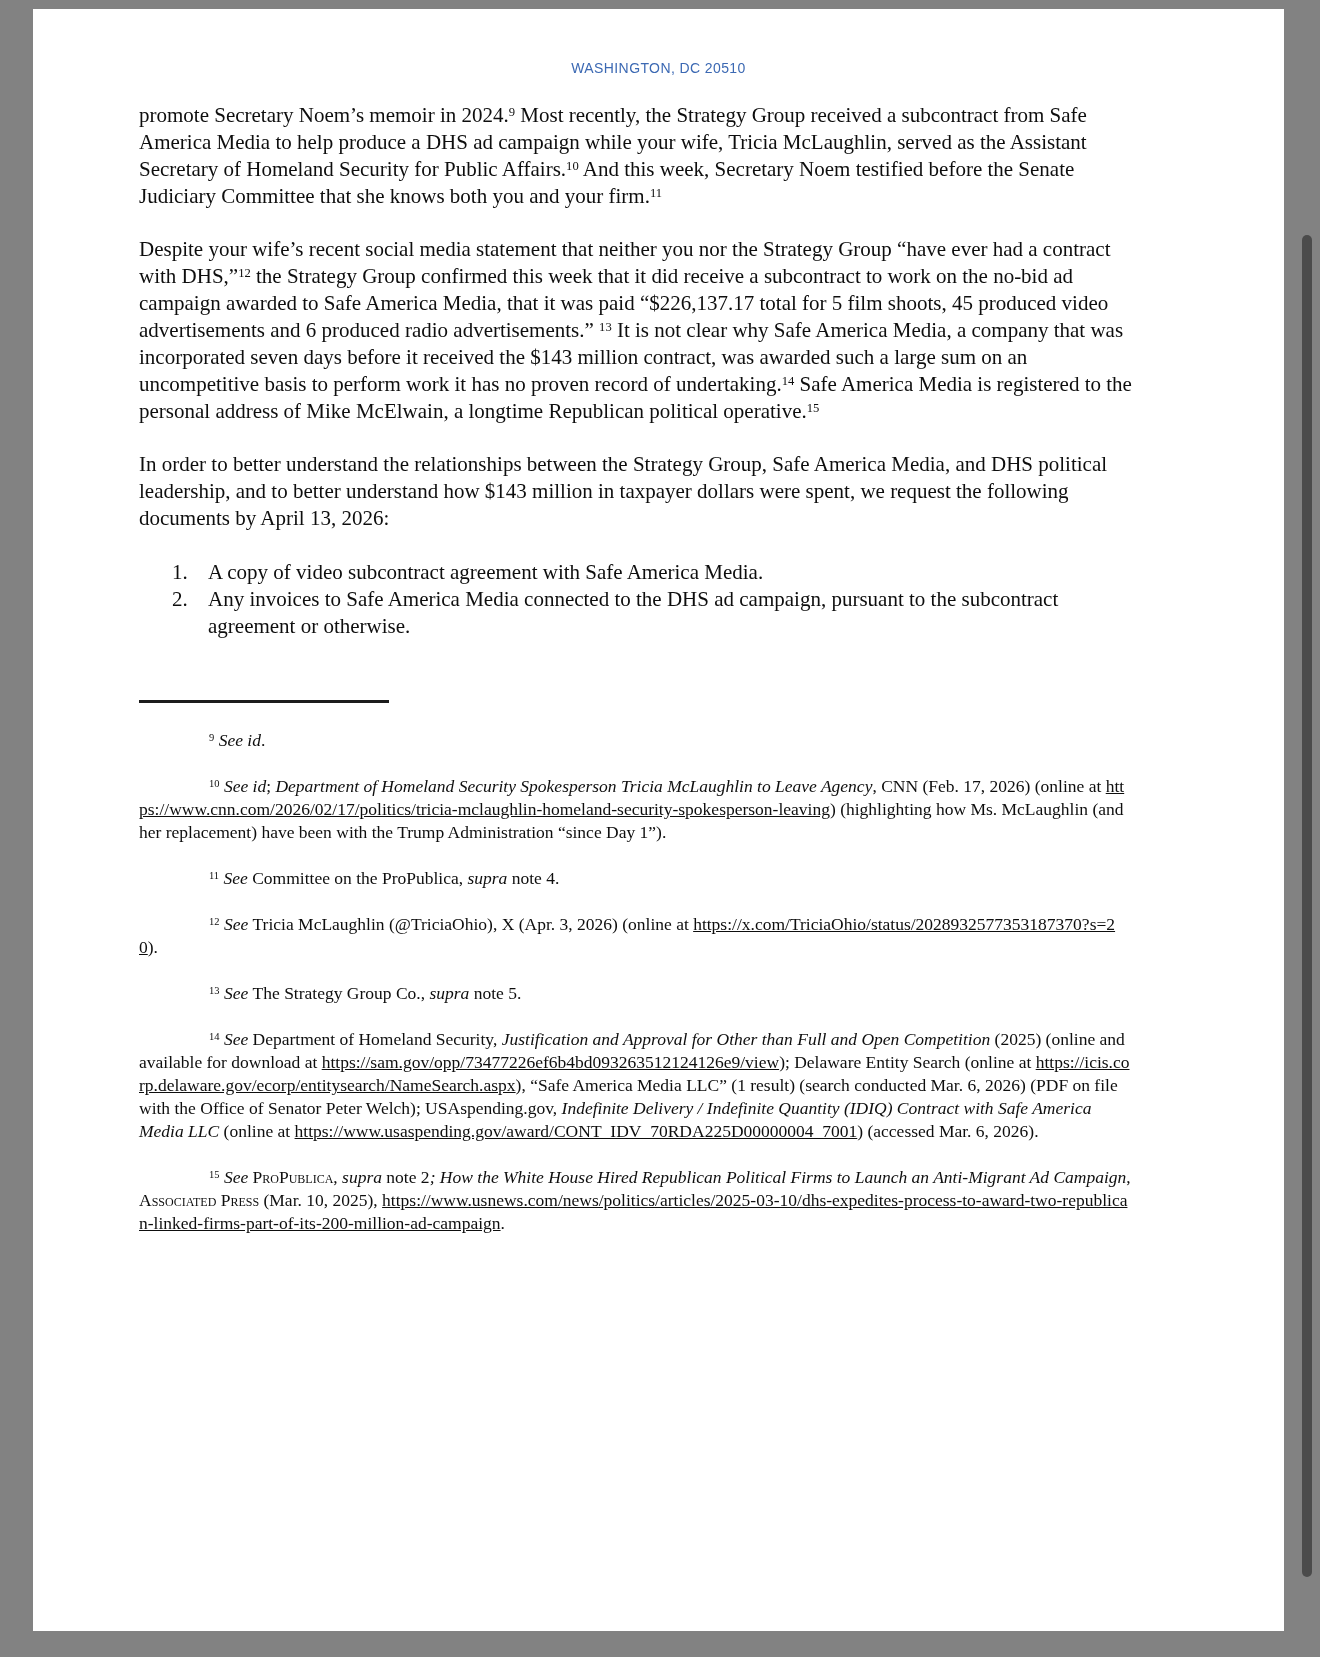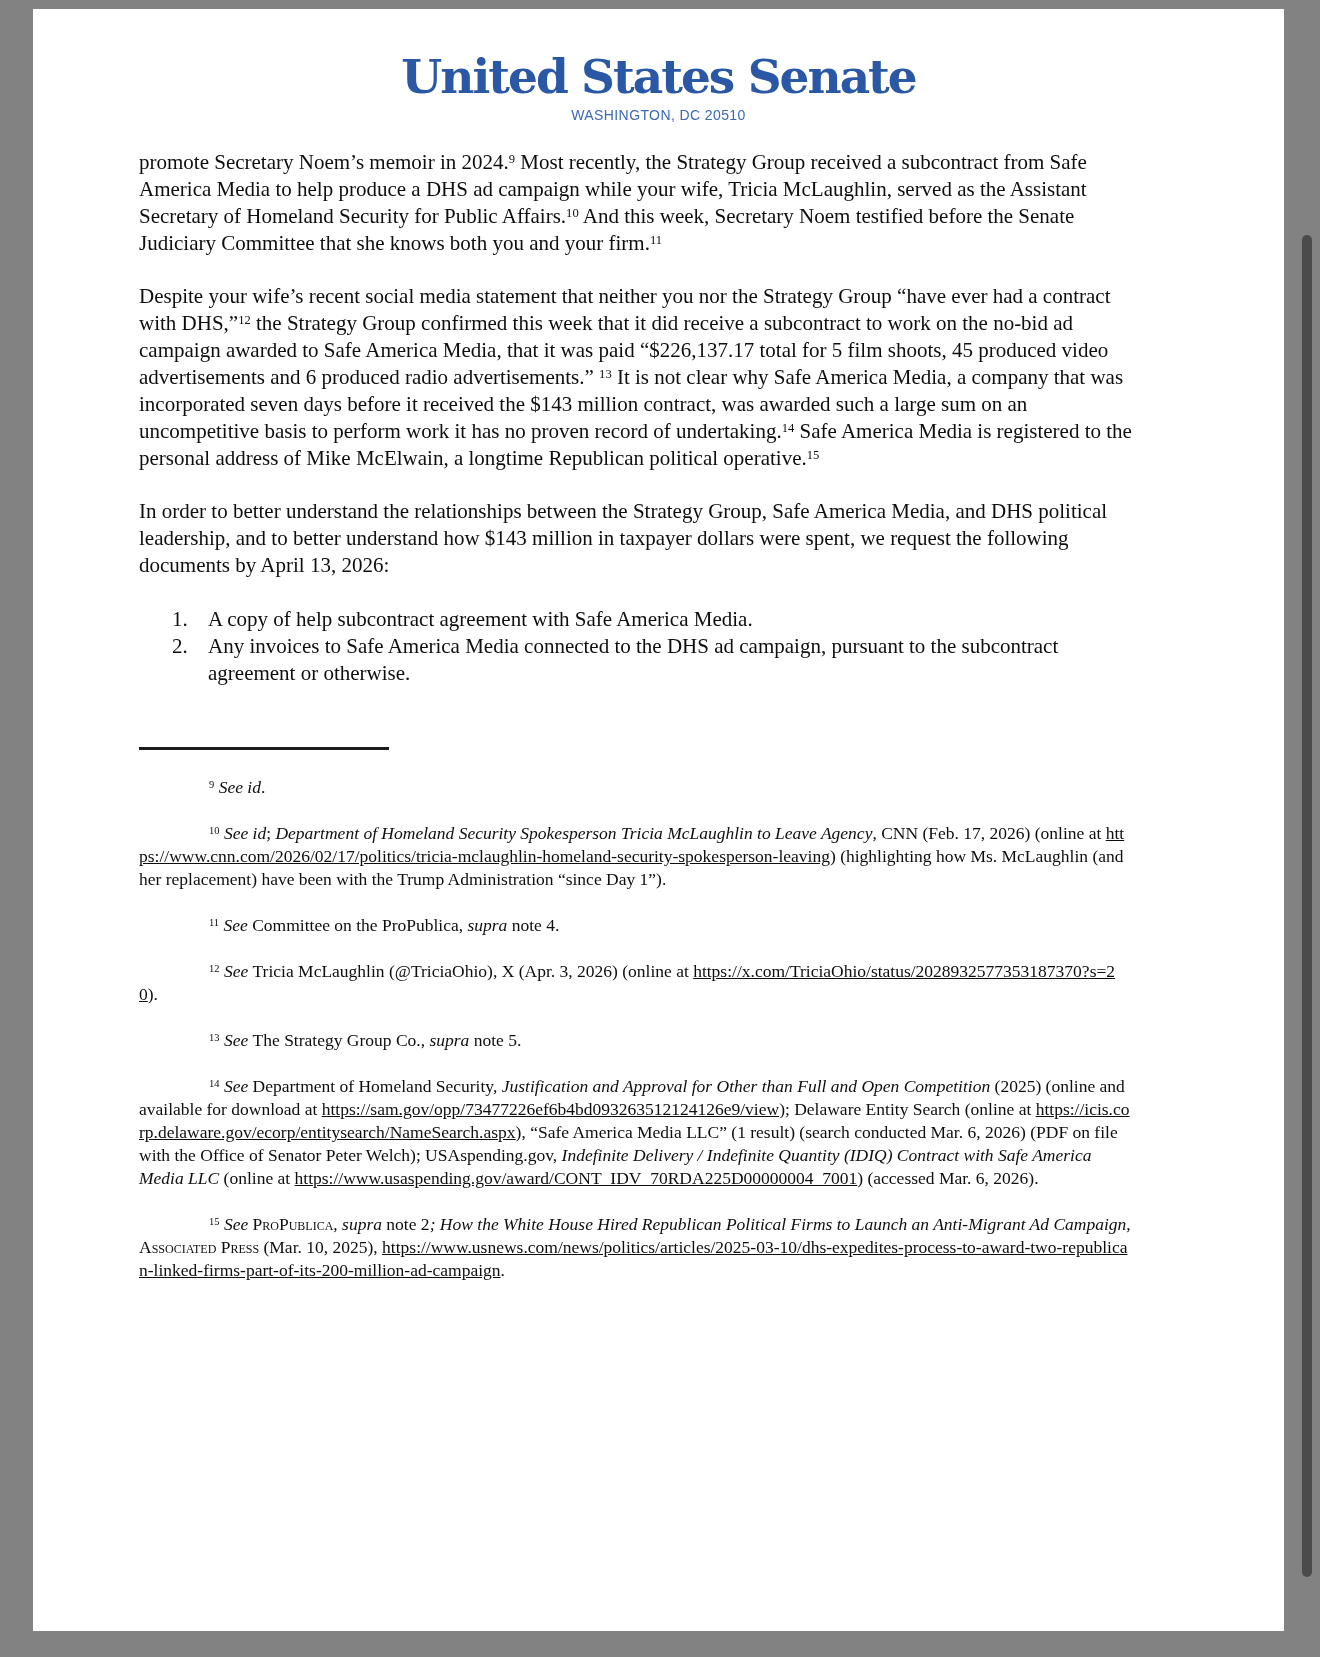--- a/index.html
+++ b/index.html
@@ -82,31 +82,30 @@
     width: 10px; height: 1342px;
     border-radius: 6px;
     background: #4b4b4b;
   }
 </style>
 </head>
 <body style="background: rgb(130, 130, 130);">
 
 <div class="page" style="background: rgb(255, 255, 255);">
   <div class="letterhead">
-    <div class="lh-title" style="color: rgb(43, 88, 165);">United States Senate</div>
     <div class="lh-address" style="color: rgb(60, 105, 179);">WASHINGTON, DC 20510</div>
   </div>
   <div class="letter-body" id="letter-body">
       <p class="para"><span>promote Secretary Noem’s memoir in 2024.</span><span class="sup">9</span><span> Most recently, the Strategy Group received a subcontract from Safe America Media to help produce a DHS ad campaign while your wife, Tricia McLaughlin, served as the Assistant Secretary of Homeland Security for Public Affairs.</span><span class="sup">10</span><span> And this week, Secretary Noem testified before the Senate Judiciary Committee that she knows both you and your firm.</span><span class="sup">11</span></p>
       <p class="para"><span>Despite your wife’s recent social media statement that neither you nor the Strategy Group “have ever had a contract with DHS,”</span><span class="sup">12</span><span> the Strategy Group confirmed this week that it did receive a subcontract to work on the no-bid ad campaign awarded to Safe America Media, that it was paid “$226,137.17 total for 5 film shoots, 45 produced video advertisements and 6 produced radio advertisements.” </span><span class="sup">13</span><span> It is not clear why Safe America Media, a company that was incorporated seven days before it received the $143 million contract, was awarded such a large sum on an uncompetitive basis to perform work it has no proven record of undertaking.</span><span class="sup">14</span><span> Safe America Media is registered to the personal address of Mike McElwain, a longtime Republican political operative.</span><span class="sup">15</span></p>
       <p class="para"><span>In order to better understand the relationships between the Strategy Group, Safe America Media, and DHS political leadership, and to better understand how $143 million in taxpayer dollars were spent, we request the following documents by April 13, 2026:</span></p>
       <div class="req-list">
         <div class="li">
           <span class="li-num">1.</span>
-          <span class="li-body"><span>A copy of help subcontract agreement with Safe America Media.</span></span>
+          <span class="li-body"><span>A copy of video subcontract agreement with Safe America Media.</span></span>
         </div>
         <div class="li">
           <span class="li-num">2.</span>
           <span class="li-body"><span>Any invoices to Safe America Media connected to the DHS ad campaign, pursuant to the subcontract agreement or otherwise.</span></span>
         </div>
       </div>
       <div class="fn-sep"></div>
       <p class="footnote"><span class="sup">9</span> <span class="it">See id</span><span>.</span></p>
       <p class="footnote"><span class="sup">10</span> <span class="it">See id</span><span>; </span><span class="it">Department of Homeland Security Spokesperson Tricia McLaughlin to Leave Agency</span><span>, CNN (Feb. 17, 2026) (online at </span><a class="lnk">https://www.cnn.com/2026/02/17/politics/tricia-mclaughlin-homeland-security-spokesperson-leaving</a><span>) (highlighting how Ms. McLaughlin (and her replacement) have been with the Trump Administration “since Day 1”).</span></p>
       <p class="footnote"><span class="sup">11</span> <span class="it">See </span><span>Committee on the ProPublica, </span><span class="it">supra</span><span> note 4.</span></p>

